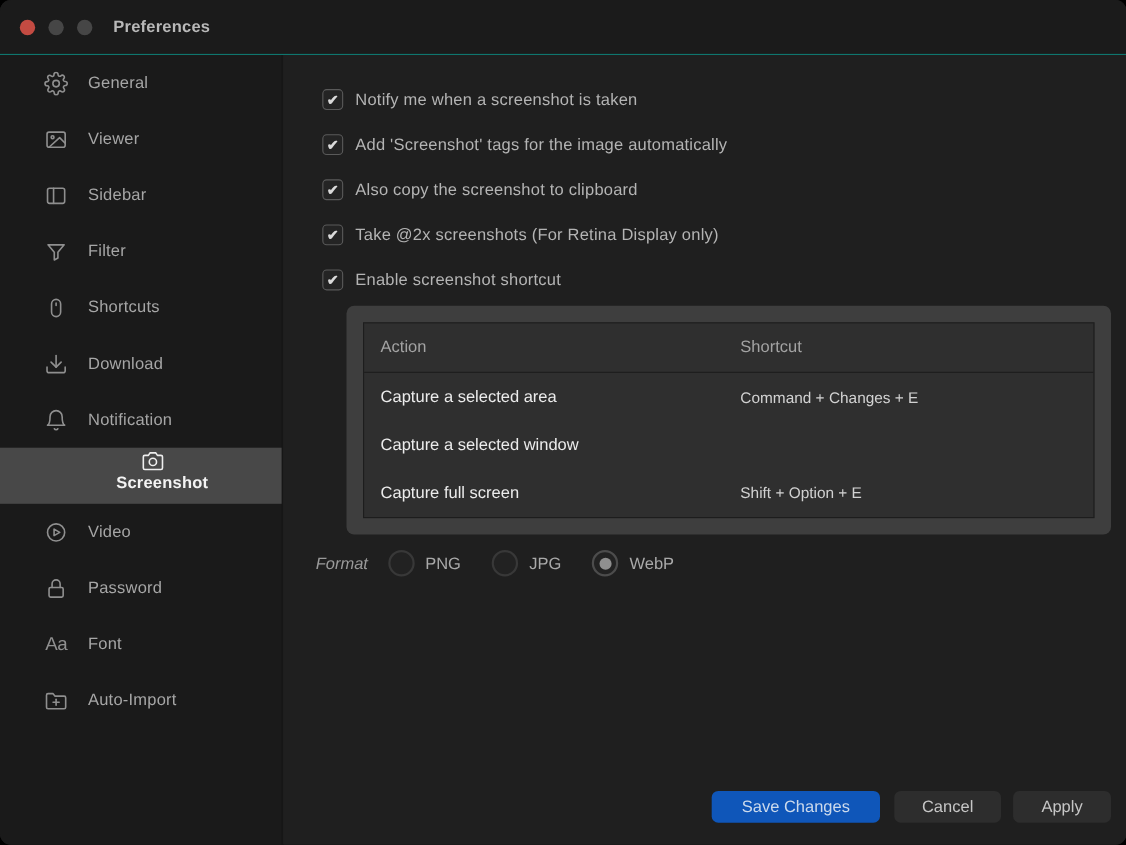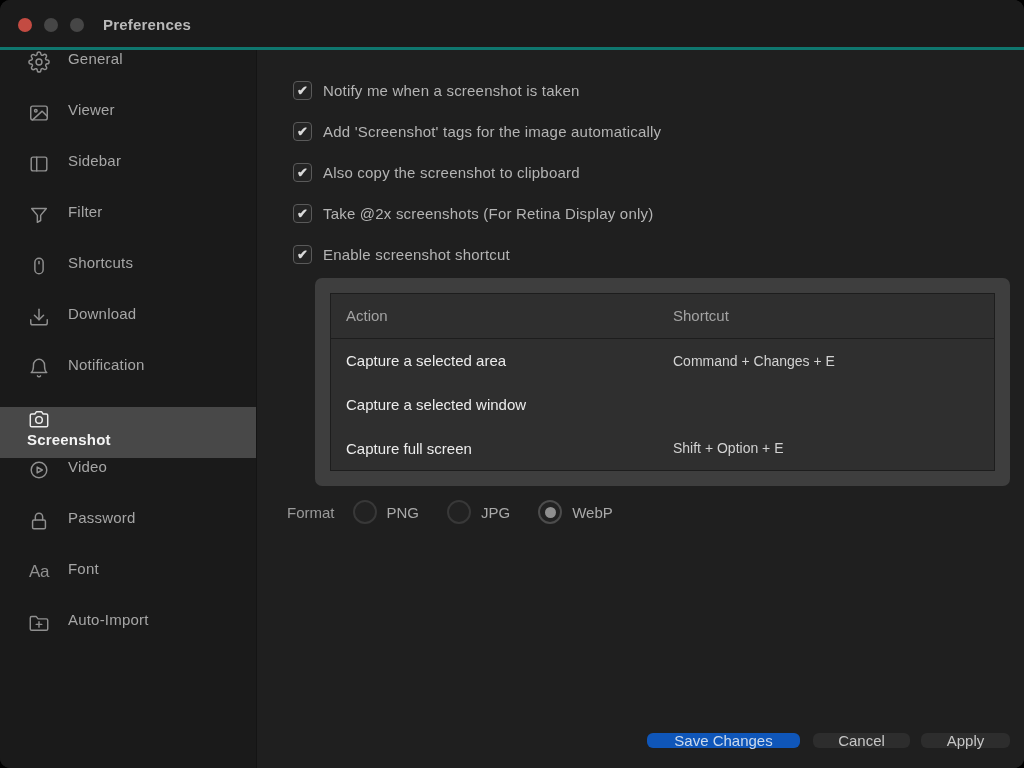--- a/index.html
+++ b/index.html
@@ -10,41 +10,41 @@
     position: absolute; inset: 0;
     background: #1f1f1f;
     border-radius: 10px;
     overflow: hidden;
   }
 
   
   .titlebar {
     position: absolute; top: 0; left: 0; right: 0; height: 50px;
     background: #1b1b1b;
-    border-bottom: 3px solid #0f766e;
+    border-bottom: 1px solid #0f766e;
   }
   .traffic { position: absolute; top: 18px; width: 14px; height: 14px; border-radius: 50%; }
   .traffic.close { left: 18px; }
   .traffic.min   { left: 44px; background: #464646; }
   .traffic.zoom  { left: 70px; background: #464646; }
   .win-title {
     position: absolute; left: 103px; top: 16px;
     font-size: 15px; font-weight: 600; color: #b9b9b9; letter-spacing: .2px;
   }
 
   
   .sidebar {
     position: absolute; left: 0; top: 50px; bottom: 0; width: 257px;
     background: #1a1a1a;
     border-right: 1px solid #141414;
   }
   .side-item {
     position: relative;
-    height: 51px; display: flex; align-items: flex-start;
-    padding-left: 27px; cursor: default;
+    height: 51px; display: flex; align-items: center;
+    padding-left: 39px; cursor: default;
   }
   .side-item .icon {
     width: 24px; height: 24px; margin-right: 17px;
     color: #8f8f8f; display: flex; align-items: center; justify-content: center;
   }
   .side-item .icon svg { width: 22px; height: 22px; }
   .side-item .label { font-size: 15px; color: #a6a6a6; letter-spacing: .2px; }
   .side-item.selected { background: #484848; flex-direction: column; }
   .side-item.selected .label { color: #f4f4f4; font-weight: 600; }
   .side-item.selected .icon { color: #ededed; }
@@ -90,39 +90,39 @@
     font-size: 15px; color: #a3a3a3; font-weight: 500;
   }
   .sc-row.body .sc-col-action { font-size: 15px; color: #ececec; }
   .sc-row.body .sc-col-shortcut { font-size: 14px; color: #d2d2d2; }
 
   
   .format-row {
     position: absolute; left: 29px; top: 450px;
     display: flex; align-items: center;
   }
-  .format-label { font-size: 15px; color: #9a9a9a; margin-right: 18px; }
+  .format-label { font-size: 15px; color: #9a9a9a; margin-right: 18px; font-style: italic; }
   .radio-opt { display: flex; align-items: center; margin-right: 28px; }
   .radio {
     width: 24px; height: 24px; border-radius: 50%;
     border: 2px solid #383838; background: #222;
     display: flex; align-items: center; justify-content: center;
   }
   .radio-opt.selected .radio { border-color: #4c4c4c; }
   .radio .dot { width: 11px; height: 11px; border-radius: 50%; background: transparent; }
   .radio-opt.selected .radio .dot { background: #8f8f8f; }
   .radio-label { margin-left: 10px; font-size: 15px; color: #a9a9a9; }
 
   
   .btn-bar {
     position: absolute; right: 14px; bottom: 20px;
     display: flex; align-items: center;
   }
   .btn {
-    height: 15px; border-radius: 6px; border: none;
+    height: 29px; border-radius: 6px; border: none;
     font-family: "Liberation Sans", sans-serif;
     font-size: 15px; display: flex; align-items: center; justify-content: center;
     cursor: pointer;
   }
   .btn.primary { width: 153px; color: #ccdaec; margin-right: 13px; }
   .btn.secondary { background: #2d2d2d; color: #c6c6c6; }
   .btn.cancel { width: 97px; margin-right: 11px; }
   .btn.apply { width: 89px; }
 
   svg { stroke: currentColor; fill: none; stroke-width: 1.6; stroke-linecap: round; stroke-linejoin: round; }

